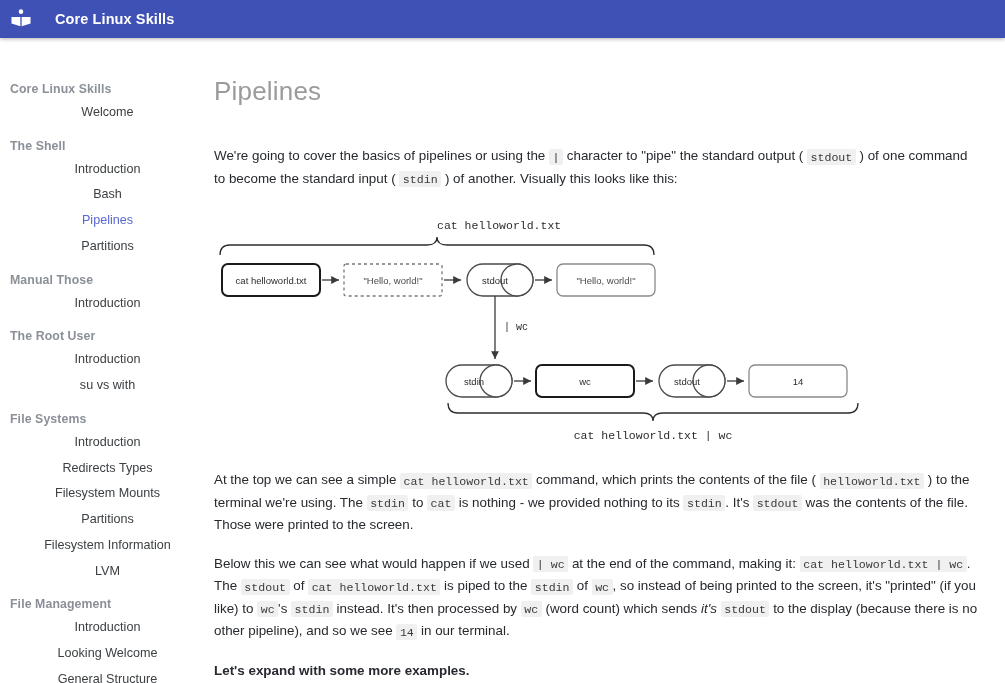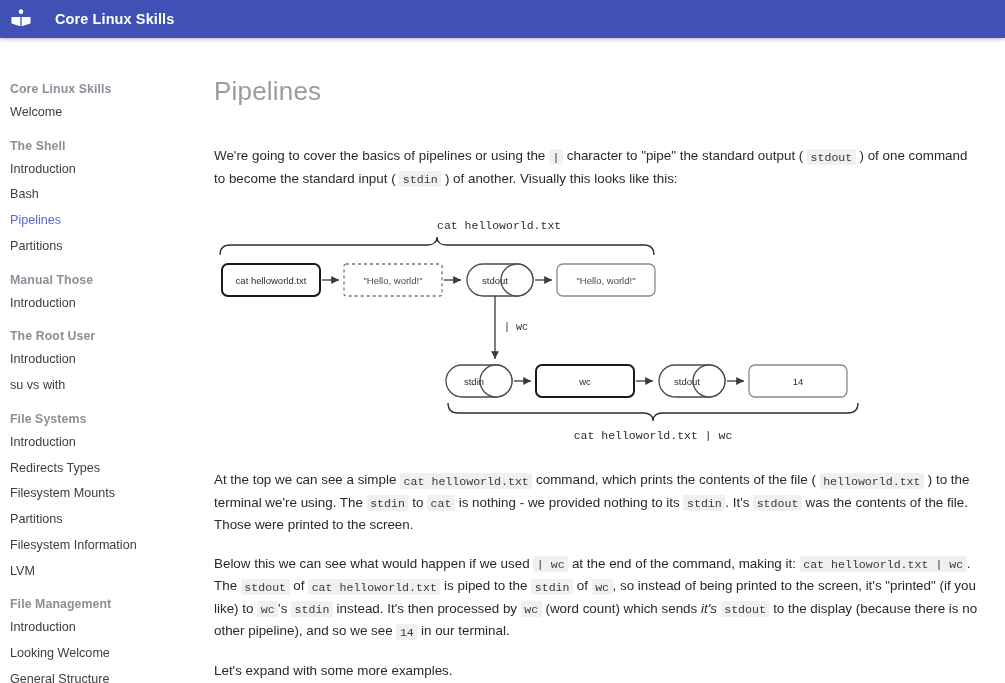--- a/index.html
+++ b/index.html
@@ -34,40 +34,40 @@
     padding-top: 40px;
     overflow: hidden;
   }
   .nav-group { margin-bottom: 9px; }
   .nav-heading {
     font-size: 12.3px; font-weight: bold; color: #8a8f98;
     padding: 4px 0 4px 10px; letter-spacing: 0.1px;
   }
   .nav-item {
     font-size: 12.6px; color: #3c4043;
-    padding: 5px 0 5px 10px; cursor: pointer; line-height: 1.25;
+    padding: 5px 0 5px 10px; cursor: pointer; line-height: 1.25; text-align: center;
   }
   .nav-item.active { color: #5968d2; }
 
   
   #content {
     position: absolute; top: 38px; left: 205px;
     width: 800px; height: 645px;
     padding: 38px 25px 0 9px;
     overflow: hidden;
   }
   #page-title {
     font-size: 26px; color: #9b9b9b; font-weight: normal;
     margin: 0 0 38px 0; letter-spacing: 0.2px;
   }
   p.body {
     font-size: 13.4px; line-height: 21.5px; color: #26292e;
     margin: 0 0 17px 0;
   }
-  p.tight { margin-bottom: 5px; }
+  p.tight { margin-bottom: 5px; font-weight: bold; }
   code {
     font-family: "Liberation Mono", monospace;
     font-size: 11.6px;
     background: #f0f0f0;
     color: #3a3a3a;
     padding: 1.5px 3.5px;
     border-radius: 2px;
     white-space: pre;
   }
   em { font-style: italic; }

